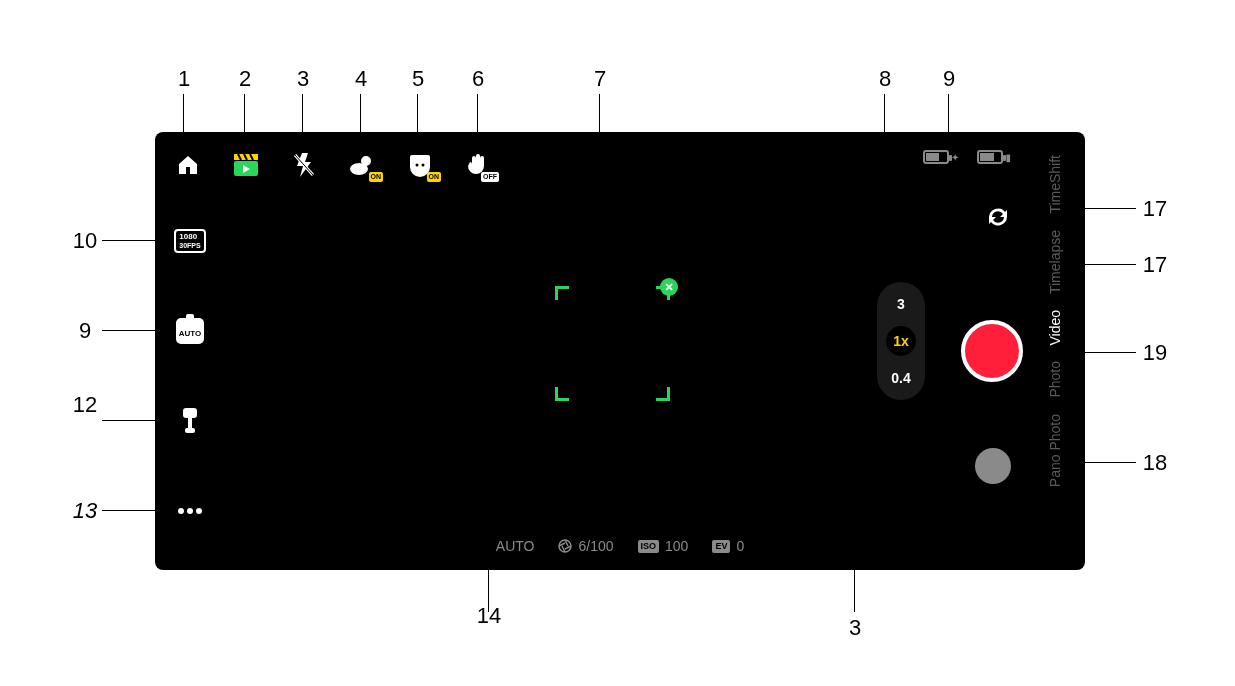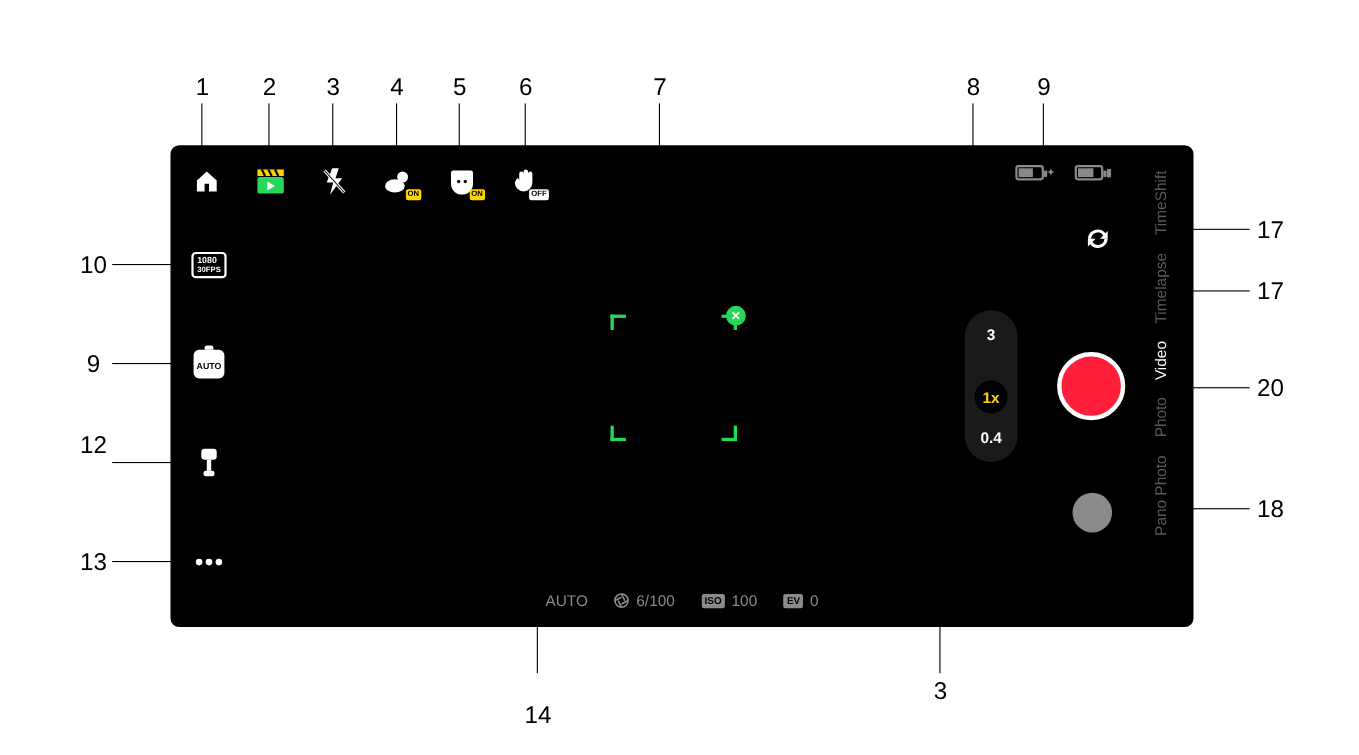--- a/index.html
+++ b/index.html
@@ -44,21 +44,21 @@
   .batt-sub { font-size:10px; color:#8a8a8a; margin-left:2px; }
   
   .mode-rail { position:absolute; right:6px; top:0; bottom:0; width:48px; display:flex; flex-direction:column; justify-content:center; align-items:center; gap:8px;  }
   .mode-label { color:#5a5a5a; font-size:14px; writing-mode: vertical-rl; transform: rotate(180deg); padding:4px 0; }
   .mode-label.active { color:#fff; font-weight:500; }
   
   .switch-cam { position:absolute; right:70px; top:68px; width:34px; height:34px; display:flex; align-items:center; justify-content:center; }
   
   .zoom-pill { position:absolute; right:160px; top:150px; width:48px; background:#1a1a1a; border-radius:24px; padding:14px 0; display:flex; flex-direction:column; align-items:center; gap:14px; }
   .zoom-opt { color:#fff; font-size:14px; font-weight:600; }
-  .zoom-opt.active { color:#ffd400; background:#000; border-radius:50%; width:30px; height:30px; display:flex; align-items:center; justify-content:center;margin-top:20px; }
+  .zoom-opt.active { color:#ffd400; background:#000; border-radius:50%; width:30px; height:30px; display:flex; align-items:center; justify-content:center; }
   
   .shutter { position:absolute; right:62px; top:188px; width:62px; height:62px; border:4px solid #fff; border-radius:50%; background:#ff1f3a; }
   
   .gallery { position:absolute; right:74px; top:316px; width:36px; height:36px; background:#8a8a8a; border-radius:50%; }
   
   .focus-box { position:absolute; left:400px; top:154px; width:115px; height:115px; }
   .focus-corner { position:absolute; width:14px; height:14px; border:3px solid #28d65a; }
   .fc-tl { top:0; left:0; border-right:none; border-bottom:none; }
   .fc-tr { top:0; right:0; border-left:none; border-bottom:none; }
   .fc-bl { bottom:0; left:0; border-right:none; border-top:none; }
@@ -92,34 +92,34 @@
   <div class="callout-line" style="left:360px; top:94px; width:1px; height:52px;"></div>
   <div class="callout-line" style="left:417px; top:94px; width:1px; height:52px;"></div>
   <div class="callout-line" style="left:477px; top:94px; width:1px; height:52px;"></div>
   <div class="callout-line" style="left:599px; top:94px; width:1px; height:188px;"></div>
   <div class="callout-line" style="left:884px; top:94px; width:1px; height:52px;"></div>
   <div class="callout-line" style="left:948px; top:94px; width:1px; height:52px;"></div>
 
   <div class="callout-num" style="left:70px; top:228px;">10</div>
   <div class="callout-num" style="left:70px; top:318px;">9</div>
   <div class="callout-num" style="left:70px; top:392px;">12</div>
-  <div class="callout-num" style="left:70px; top:498px;">13</div>
+  <div class="callout-num" style="left:70px; top:498px;font-style:italic;">13</div>
   <div class="callout-line" style="left:102px; top:240px; width:66px; height:1px;"></div>
   <div class="callout-line" style="left:102px; top:330px; width:66px; height:1px;"></div>
   <div class="callout-line" style="left:102px; top:420px; width:66px; height:1px;"></div>
   <div class="callout-line" style="left:102px; top:510px; width:66px; height:1px;"></div>
 
-  <div class="callout-num" style="left:474px; top:637px;">14</div>
+  <div class="callout-num" style="left:474px; top:603px;">14</div>
   <div class="callout-num" style="left:840px; top:615px;">3</div>
   <div class="callout-line" style="left:488px; top:560px; width:1px; height:52px;"></div>
   <div class="callout-line" style="left:854px; top:406px; width:1px; height:206px;"></div>
 
   <div class="callout-num" style="left:1140px; top:196px;">17</div>
   <div class="callout-num" style="left:1140px; top:252px;">17</div>
-  <div class="callout-num" style="left:1140px; top:340px;">20</div>
+  <div class="callout-num" style="left:1140px; top:340px;">19</div>
   <div class="callout-num" style="left:1140px; top:450px;">18</div>
   <div class="callout-line" style="left:1036px; top:208px; width:100px; height:1px;"></div>
   <div class="callout-line" style="left:1084px; top:264px; width:52px; height:1px;"></div>
   <div class="callout-line" style="left:1056px; top:352px; width:80px; height:1px;"></div>
   <div class="callout-line" style="left:1040px; top:462px; width:96px; height:1px;"></div>
 
   <div class="camera-frame">
 
     <div class="top-icons">
       <div class="icon-slot">

